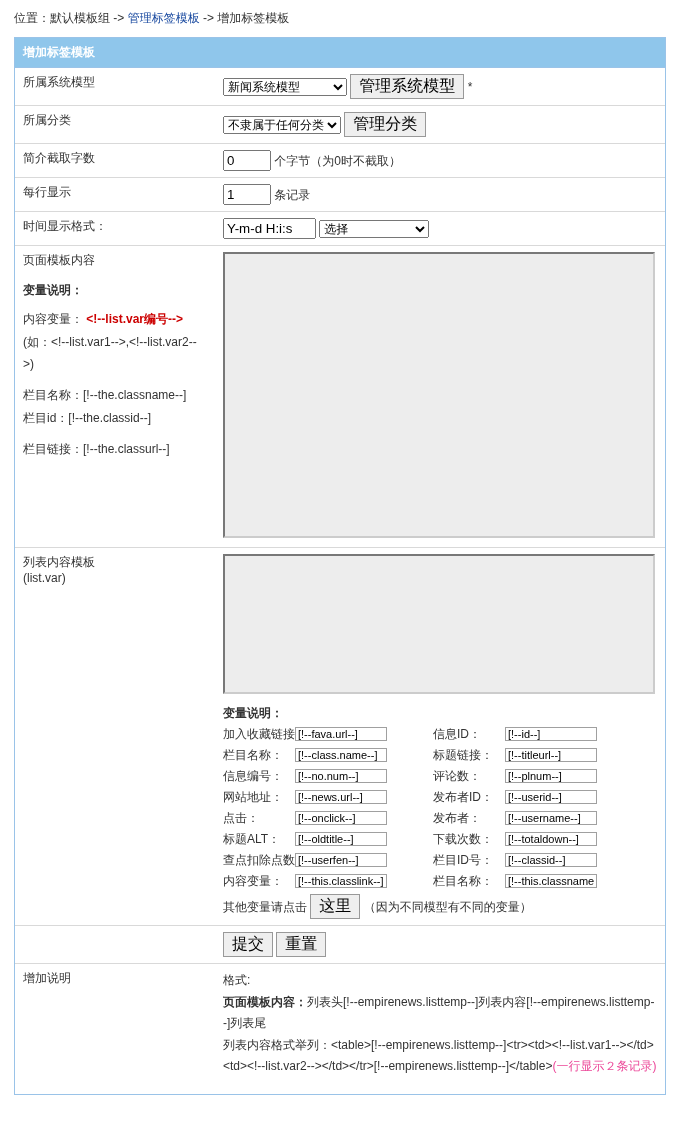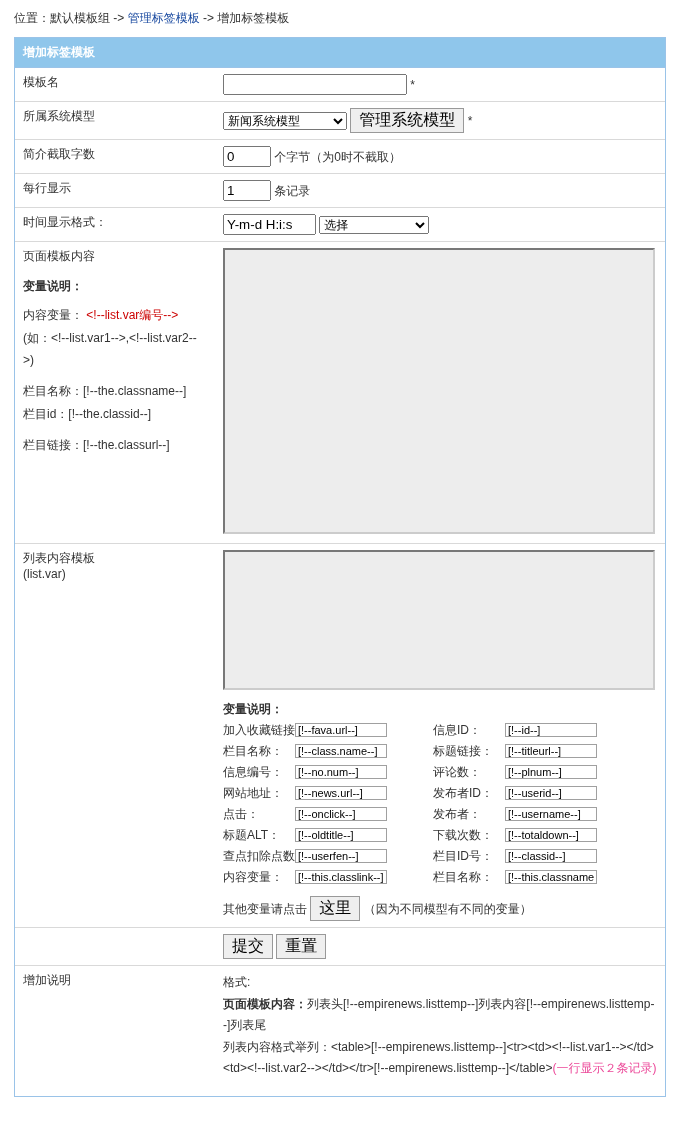--- a/index.html
+++ b/index.html
@@ -62,21 +62,21 @@
   textarea.mid {
     width: 432px;
     height: 140px;
     border: 2px inset #ccc;
     background: #ededed;
     resize: none;
     font-family: monospace;
     font-size: 12px;
   }
   .bold { font-weight: bold; }
-  .redbold { color: #c00; font-weight: normal; }
+  .redbold { color: #c00; font-weight: bold; }
   .desc-block { margin-top: 10px; line-height: 1.9; }
   .var-row { margin: 4px 0; white-space: nowrap; }
   .var-row span.lbl { display: inline-block; width: 72px; }
   .cols { display: flex; }
   .cols .col { flex: 0 0 210px; }
   .cols .col2 { flex: 1; }
   .footnote { line-height: 1.8; }
   .footnote .hl { color: #ec4899; }
 </style>
 </head>
@@ -88,39 +88,41 @@
   <span> -&gt; </span>
   <span>增加标签模板</span>
 </div>
 
 <div class="outer">
   <div class="panel-header">增加标签模板</div>
 
   <table class="form">
       <tbody>
 
-    <tr>
-      <td class="label-col">模板名</td>
-      <td>
-        <input type="text" class="med" value="" style="">
-        <span>*</span>
-      </td>
-    </tr>
 
     <tr>
       <td class="label-col">所属系统模型</td>
       <td>
         <select class="model">
           <option>新闻系统模型</option>
         </select>
         <button class="btn">管理系统模型</button>
         <span>*</span>
       </td>
     </tr>
 
+    <tr>
+      <td class="label-col">所属分类</td>
+      <td>
+        <select class="cls">
+          <option>不隶属于任何分类</option>
+        </select>
+        <button class="btn">管理分类</button>
+      </td>
+    </tr>
 
     <tr>
       <td class="label-col">简介截取字数</td>
       <td>
         <input type="text" class="tiny" value="0" style="">
         <span>个字节（为0时不截取）</span>
       </td>
     </tr>
 
     <tr>
@@ -185,21 +187,21 @@
                   <div class="var-row"><span class="lbl">信息ID：</span><input type="text" class="varfield" value="[!--id--]" style=""></div>
                   <div class="var-row"><span class="lbl">标题链接：</span><input type="text" class="varfield" value="[!--titleurl--]" style=""></div>
                   <div class="var-row"><span class="lbl">评论数：</span><input type="text" class="varfield" value="[!--plnum--]" style=""></div>
                   <div class="var-row"><span class="lbl">发布者ID：</span><input type="text" class="varfield" value="[!--userid--]" style=""></div>
                   <div class="var-row"><span class="lbl">发布者：</span><input type="text" class="varfield" value="[!--username--]" style=""></div>
                   <div class="var-row"><span class="lbl">下载次数：</span><input type="text" class="varfield" value="[!--totaldown--]" style=""></div>
                   <div class="var-row"><span class="lbl">栏目ID号：</span><input type="text" class="varfield" value="[!--classid--]" style=""></div>
                   <div class="var-row"><span class="lbl">栏目名称：</span><input type="text" class="varfield" value="[!--this.classname--]" style=""></div>
                 </div>
           </div>
-          <div style="margin-top:6px;">
+          <div style="margin-top:0;">
             <span>其他变量请点击</span>
             <button class="btn">这里</button>
             <span>（因为不同模型有不同的变量）</span>
           </div>
         </div>
       </td>
     </tr>
 
     <tr>
       <td class="label-col"></td>

